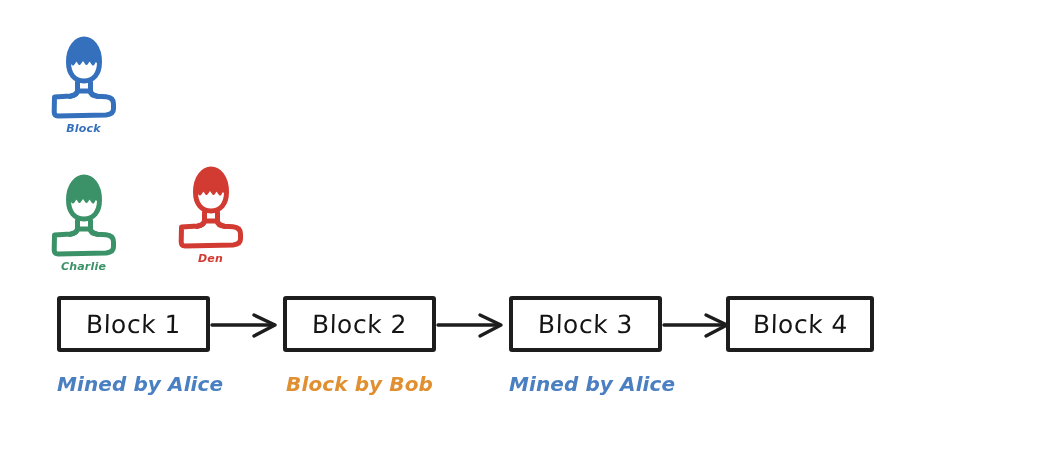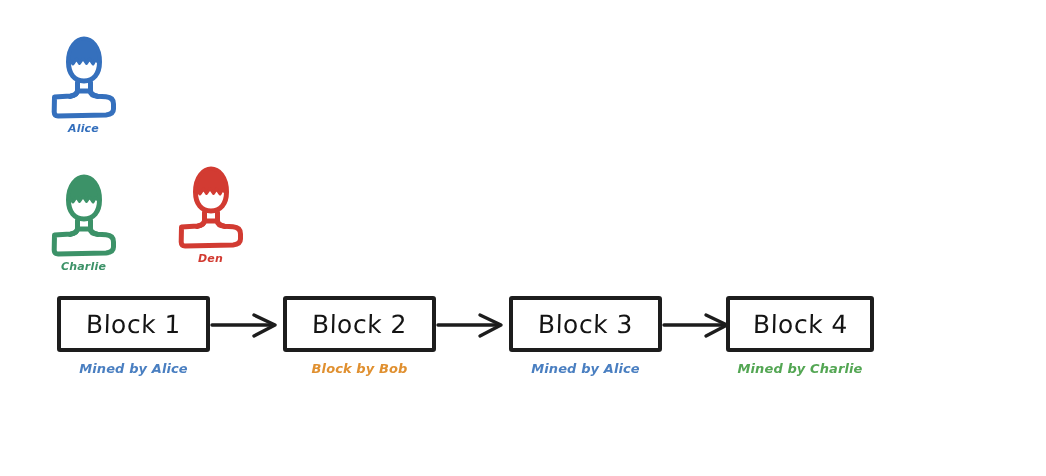--- a/index.html
+++ b/index.html
@@ -71,24 +71,24 @@
   .block-label {
     font-family: "DejaVu Sans", sans-serif;
     font-size: 25px;
     font-weight: 400;
     color: #141414;
     letter-spacing: 0.5px;
     white-space: nowrap;
     transform: skewX(-1.5deg);
   }
   .block-caption {
-    margin-top: 9px;
+    margin-top: 20px;
     text-align: center;
     font-family: "DejaVu Sans", sans-serif;
-    font-size: 13px;
+    font-size: 20px;
     font-weight: 600;
     font-style: italic;
     letter-spacing: 0.1px;
     white-space: nowrap;
   }
   .arrow {
     position: absolute;
     top: 14px;
   }
 </style>
@@ -100,21 +100,21 @@
   <div class="avatar-group av-alice">
     <svg class="avatar-svg" width="72" height="92" viewBox="0 0 72 92">
       <g fill="none" stroke="#3570bd" stroke-width="5" stroke-linecap="round" stroke-linejoin="round">
         <path d="M20.5 32 C20.5 16.5 29 9 36 9 C43.5 9 51.5 16.5 51.5 32 C51.5 44 45.5 51 36 51 C26.5 51 20.5 44 20.5 32 Z"></path>
         <path d="M29.5 52.5 L29.5 60.5 C29.5 63.5 26 65.5 22 66.5"></path>
         <path d="M42.5 52.5 L42.5 60.5 C42.5 63.5 46 65.5 50 66.5"></path>
         <path d="M6.5 67 L22.5 66 C26.5 65.6 29 64 29.5 61 L42 61 C42.5 64.2 45.5 65.8 49.5 66.2 L58 66.8 C63 67.2 65.5 69.5 65.5 74 L65.5 79 C65.5 82.5 63 84.5 58 85 L10 86 C7.5 86 6.3 84.8 6.2 82 Z"></path>
       </g>
       <path d="M20.8 31 C20.8 16 29 9 36 9 C43.5 9 51.3 16.5 51.3 31 L51.3 33.5 L47.5 29.5 L45 34 L41.5 29 L38.5 33.5 L35 28.5 L31.5 33.5 L28.5 29 L25 34 L21.5 30 Z" fill="#3570bd" stroke="#3570bd" stroke-width="3" stroke-linejoin="round"></path>
     </svg>
-    <div class="avatar-name" style="color:#3570bd">Alice</div>
+    <div class="avatar-name" style="color:#3570bd">Block</div>
   </div>
 
 
   <div class="avatar-group av-charlie">
     <svg class="avatar-svg" width="72" height="92" viewBox="0 0 72 92">
       <g fill="none" stroke="#3c9268" stroke-width="5" stroke-linecap="round" stroke-linejoin="round">
         <path d="M20.5 32 C20.5 16.5 29 9 36 9 C43.5 9 51.5 16.5 51.5 32 C51.5 44 45.5 51 36 51 C26.5 51 20.5 44 20.5 32 Z"></path>
         <path d="M29.5 52.5 L29.5 60.5 C29.5 63.5 26 65.5 22 66.5"></path>
         <path d="M42.5 52.5 L42.5 60.5 C42.5 63.5 46 65.5 50 66.5"></path>
         <path d="M6.5 67 L22.5 66 C26.5 65.6 29 64 29.5 61 L42 61 C42.5 64.2 45.5 65.8 49.5 66.2 L58 66.8 C63 67.2 65.5 69.5 65.5 74 L65.5 79 C65.5 82.5 63 84.5 58 85 L10 86 C7.5 86 6.3 84.8 6.2 82 Z"></path>
@@ -178,17 +178,16 @@
       <g fill="none" stroke="#1d1d1d" stroke-width="3.4" stroke-linecap="round" stroke-linejoin="round">
         <path d="M2 15 L62 15"></path>
         <path d="M44 5 L65 15 L44 26"></path>
       </g>
     </svg>
 
     <div class="block-node" style="left:726px; width:148px;">
       <div class="block-box">
         <span class="block-label">Block 4</span>
       </div>
-      <div class="block-caption" style="color:#53a653">Mined by Charlie</div>
     </div>
 
   </div>
 </div>
 
 </body></html>

